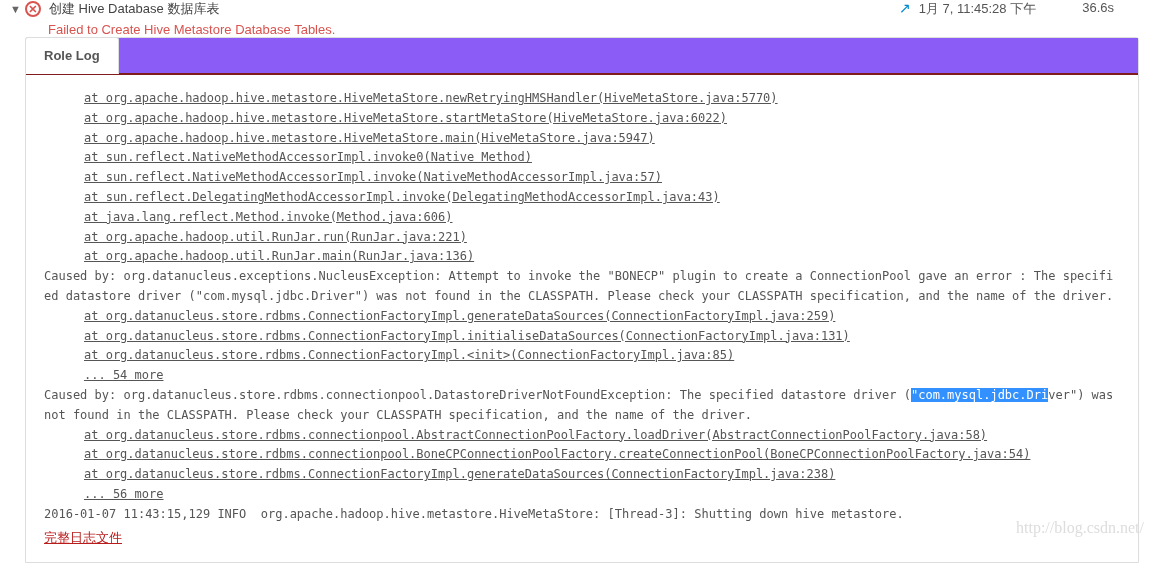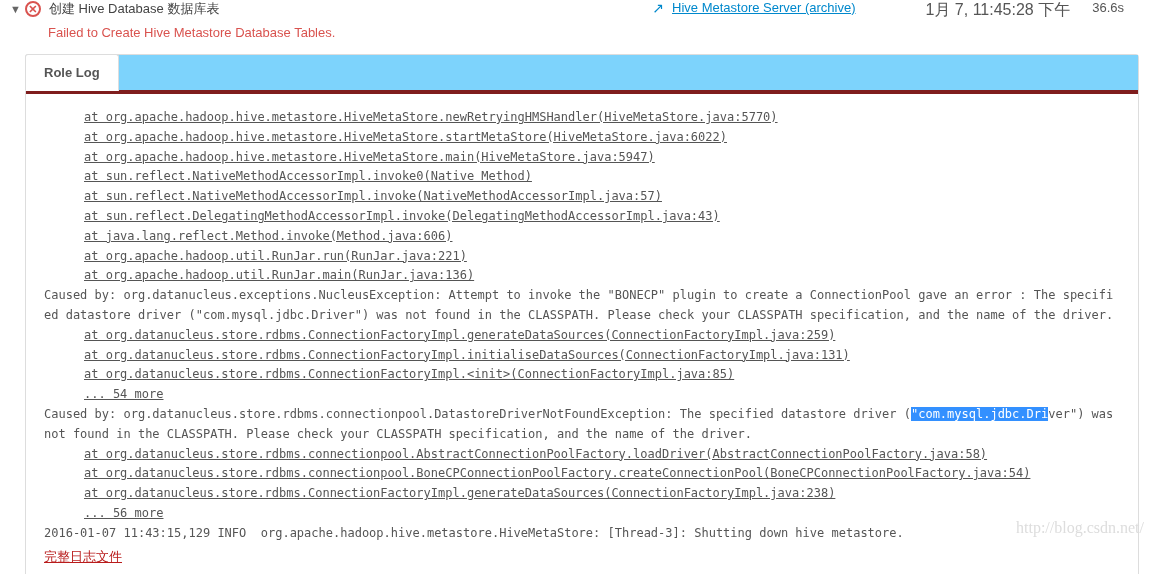--- a/index.html
+++ b/index.html
@@ -48,43 +48,42 @@
       font-size: 14px;
     }
     .server-link {
       color: #0088cc;
       text-decoration: underline;
       font-size: 13px;
       margin-right: 70px;
     }
     .timestamp {
       color: #555;
-      font-size: 16px;
-      margin-right: 22px;
+      font-size: 13px;
+      margin-right: 46px;
     }
     .duration {
       color: #555;
       font-size: 13px;
-      margin-right: 30px;
+      margin-right: 40px;
     }
     .error-message {
       color: #d9534f;
       font-size: 13px;
       padding-left: 48px;
       margin-top: -4px;
-      margin-bottom: 14px;
     }
     .panel {
       margin: 0 25px 10px 25px;
       border: 1px solid #ddd;
       border-radius: 3px 3px 0 0;
     }
     .tab-bar {
-      border-bottom: 4px solid #7f1d1d;
-      background: #7dd3fc;
+      border-bottom: 2px solid #7f1d1d;
+      background: #8b5cf6;
       padding: 0;
     }
     .tab {
       display: inline-block;
       padding: 10px 18px;
       font-size: 13px;
       font-weight: bold;
       color: #555;
       border: 1px solid #ddd;
       border-bottom: 1px solid #fff;
@@ -129,21 +128,20 @@
 </head>
 <body>
 
 <div class="header-row">
   <div class="header-left">
     <span class="toggle-icon">▼</span>
     <span class="error-icon">✕</span>
     <span class="title-text">创建 Hive Database 数据库表</span>
   </div>
   <span class="external-icon">↗</span>
-  <a class="server-link">Hive Metastore Server (archive)</a>
   <span class="timestamp">1月 7, 11:45:28 下午</span>
   <span class="duration">36.6s</span>
 </div>
 
 <div class="error-message">Failed to Create Hive Metastore Database Tables.</div>
 
 <div class="panel">
   <div class="tab-bar">
     <div class="tab">Role Log</div>
   </div>

